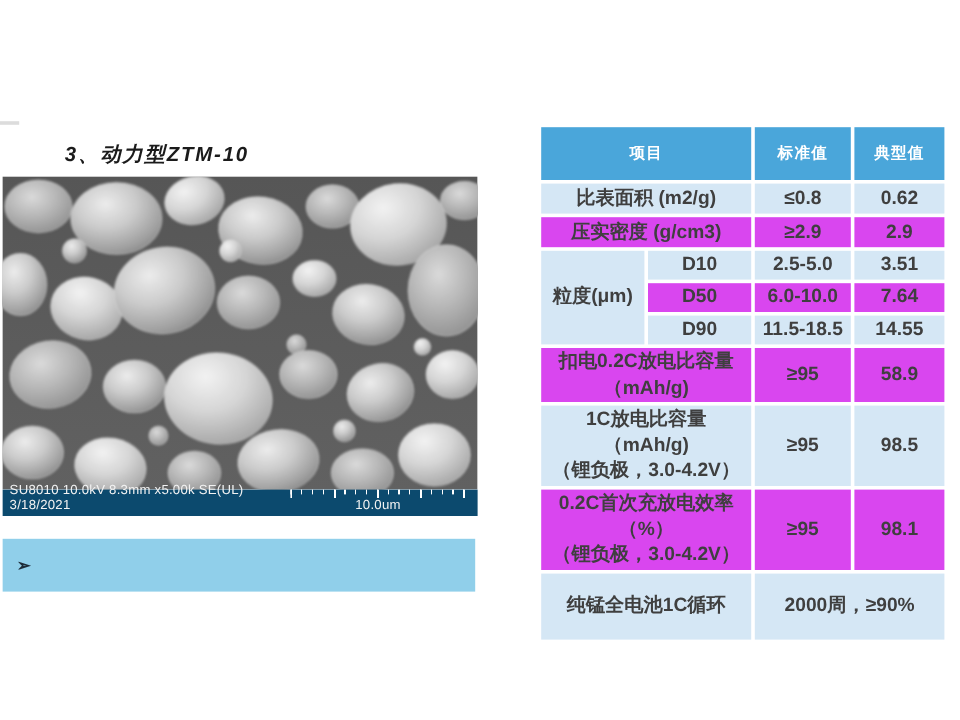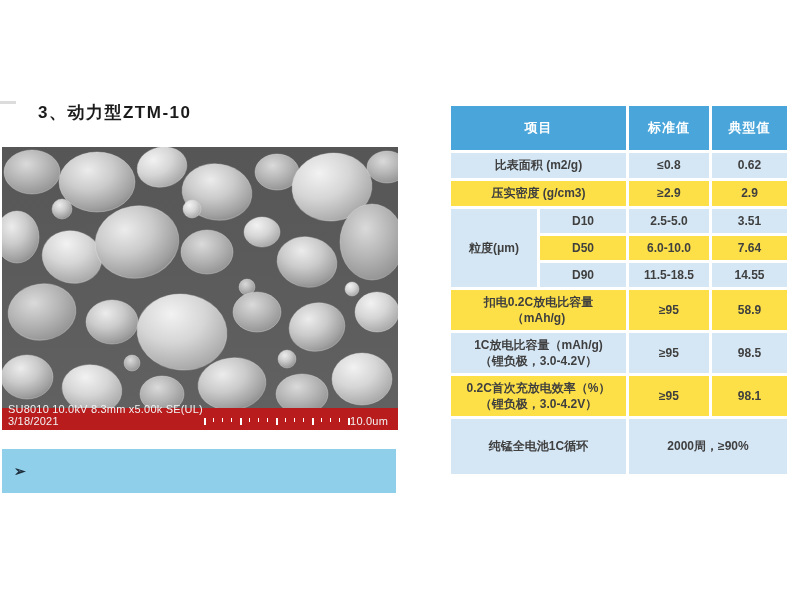--- a/index.html
+++ b/index.html
@@ -2,32 +2,32 @@
 <html><head>
 <meta charset="utf-8">
 <style>
   html,body{margin:0;padding:0;}
   body{
     width:800px;height:600px;position:relative;overflow:hidden;
     background:#ffffff;font-family:"Liberation Sans",sans-serif;
   }
   .corner-line{position:absolute;left:0;top:101px;width:16px;height:3px;background:#dcdcdc;}
   .title{
-    position:absolute;left:38px;top:101px;margin:0;
-    font-size:17px;font-weight:bold;color:#1b1b1b;letter-spacing:1.5px;
+    position:absolute;left:38px;top:101px;margin:16px;
+    font-size:17px;font-weight:bold;color:#1b1b1b;letter-spacing:1.5px;font-style:italic;
   }
   
   .sem{position:absolute;left:2px;top:147px;width:396px;height:283px;margin:0;}
   .sem svg{display:block;}
   .sem-bar{
-    position:absolute;left:0;bottom:0;width:100%;height:22px;background:#b91c1c;
+    position:absolute;left:0;bottom:0;width:100%;height:22px;background:#0c4a6e;
     color:#f2f2f2;display:flex;align-items:flex-end;justify-content:space-between;
     box-sizing:border-box;padding:0 10px 3px 6px;font-size:11px;letter-spacing:.2px;
   }
-  .scale{display:flex;align-items:center;line-height:11px;}
+  .scale{display:flex;flex-direction:column;align-items:center;line-height:11px;}
   .ruler{
     width:146px;height:7px;margin-bottom:1px;
     background-image:
       repeating-linear-gradient(90deg,#ffffff 0 1.6px,transparent 1.6px 36px),
       repeating-linear-gradient(90deg,#ffffff 0 1px,transparent 1px 9px);
     background-size:100% 7px,100% 4px;
     background-repeat:repeat-x;
   }
   
   .banner{
@@ -36,25 +36,25 @@
     font-size:14px;font-weight:bold;color:#1d2b38;
   }
   .banner .bullet{margin-right:9px;font-size:14px;}
   
   table.spec{
     position:absolute;left:448px;top:103px;width:342px;
     border-collapse:separate;border-spacing:3px;table-layout:fixed;background:#ffffff;
   }
   .spec th,.spec td{
     text-align:center;vertical-align:middle;padding:1px 2px;
-    font-size:12px;font-weight:600;color:#3f3f3f;line-height:1.35;
+    font-size:16px;font-weight:600;color:#3f3f3f;line-height:1.35;
   }
   .spec thead th{background:#4AA6DA;color:#ffffff;height:42px;font-size:13px;font-weight:700;letter-spacing:1px;margin-top:32px;}
   tr.rb td{background:#D5E7F5;}
-  tr.rw td{background:#fde047;}
+  tr.rw td{background:#d946ef;}
   .spec td.group{background:#D5E7F5;text-align:center;}
   tr.h25{height:25px;} tr.h24{height:24px;} tr.h40{height:40px;} tr.h55{height:55px;}
   .l2{display:block;}
 </style>
 </head>
 <body>
 
 <div class="corner-line"></div>
 
 <h1 class="title">3、动力型ZTM-10</h1>

